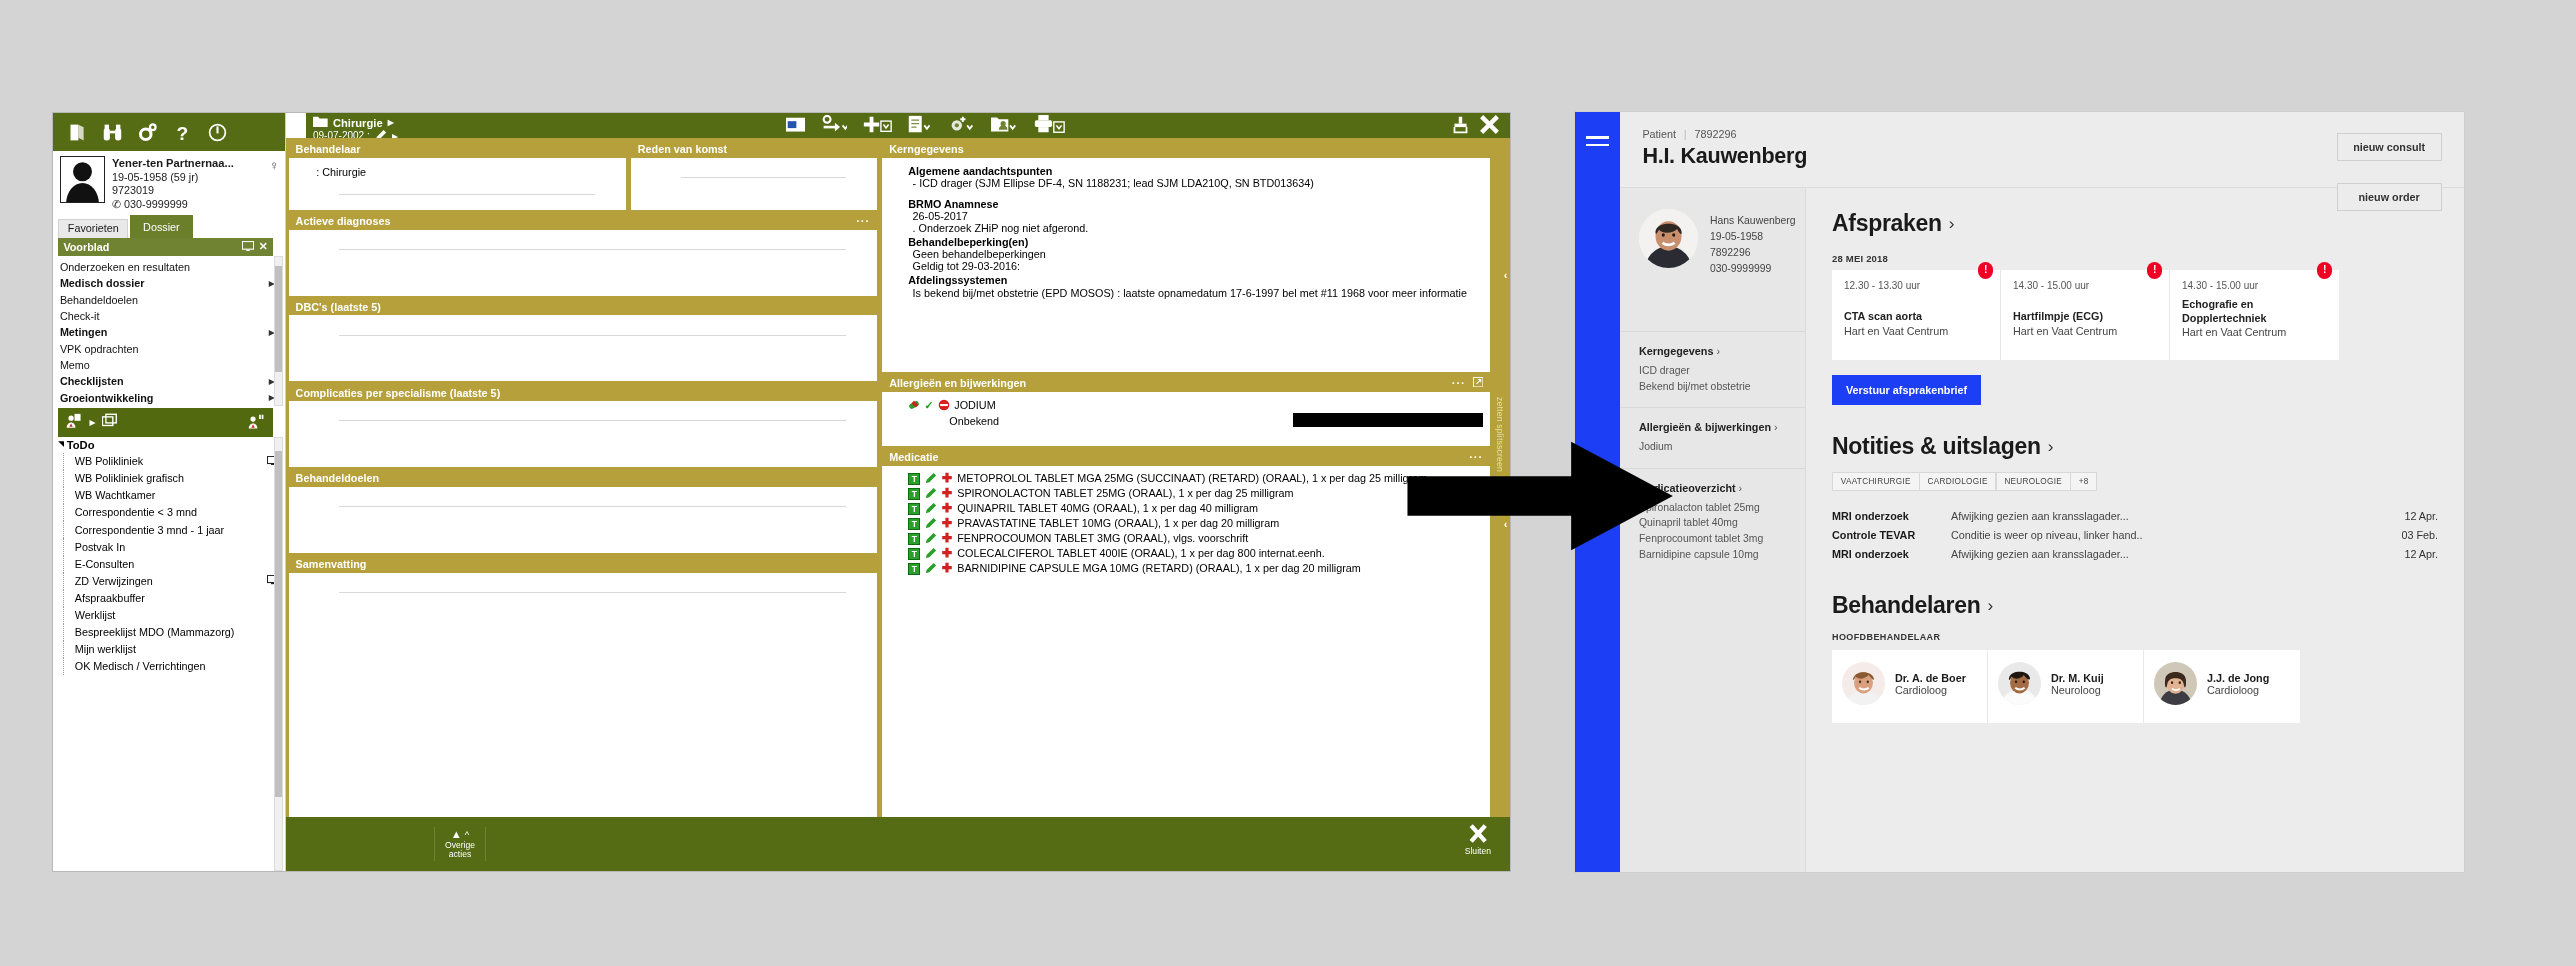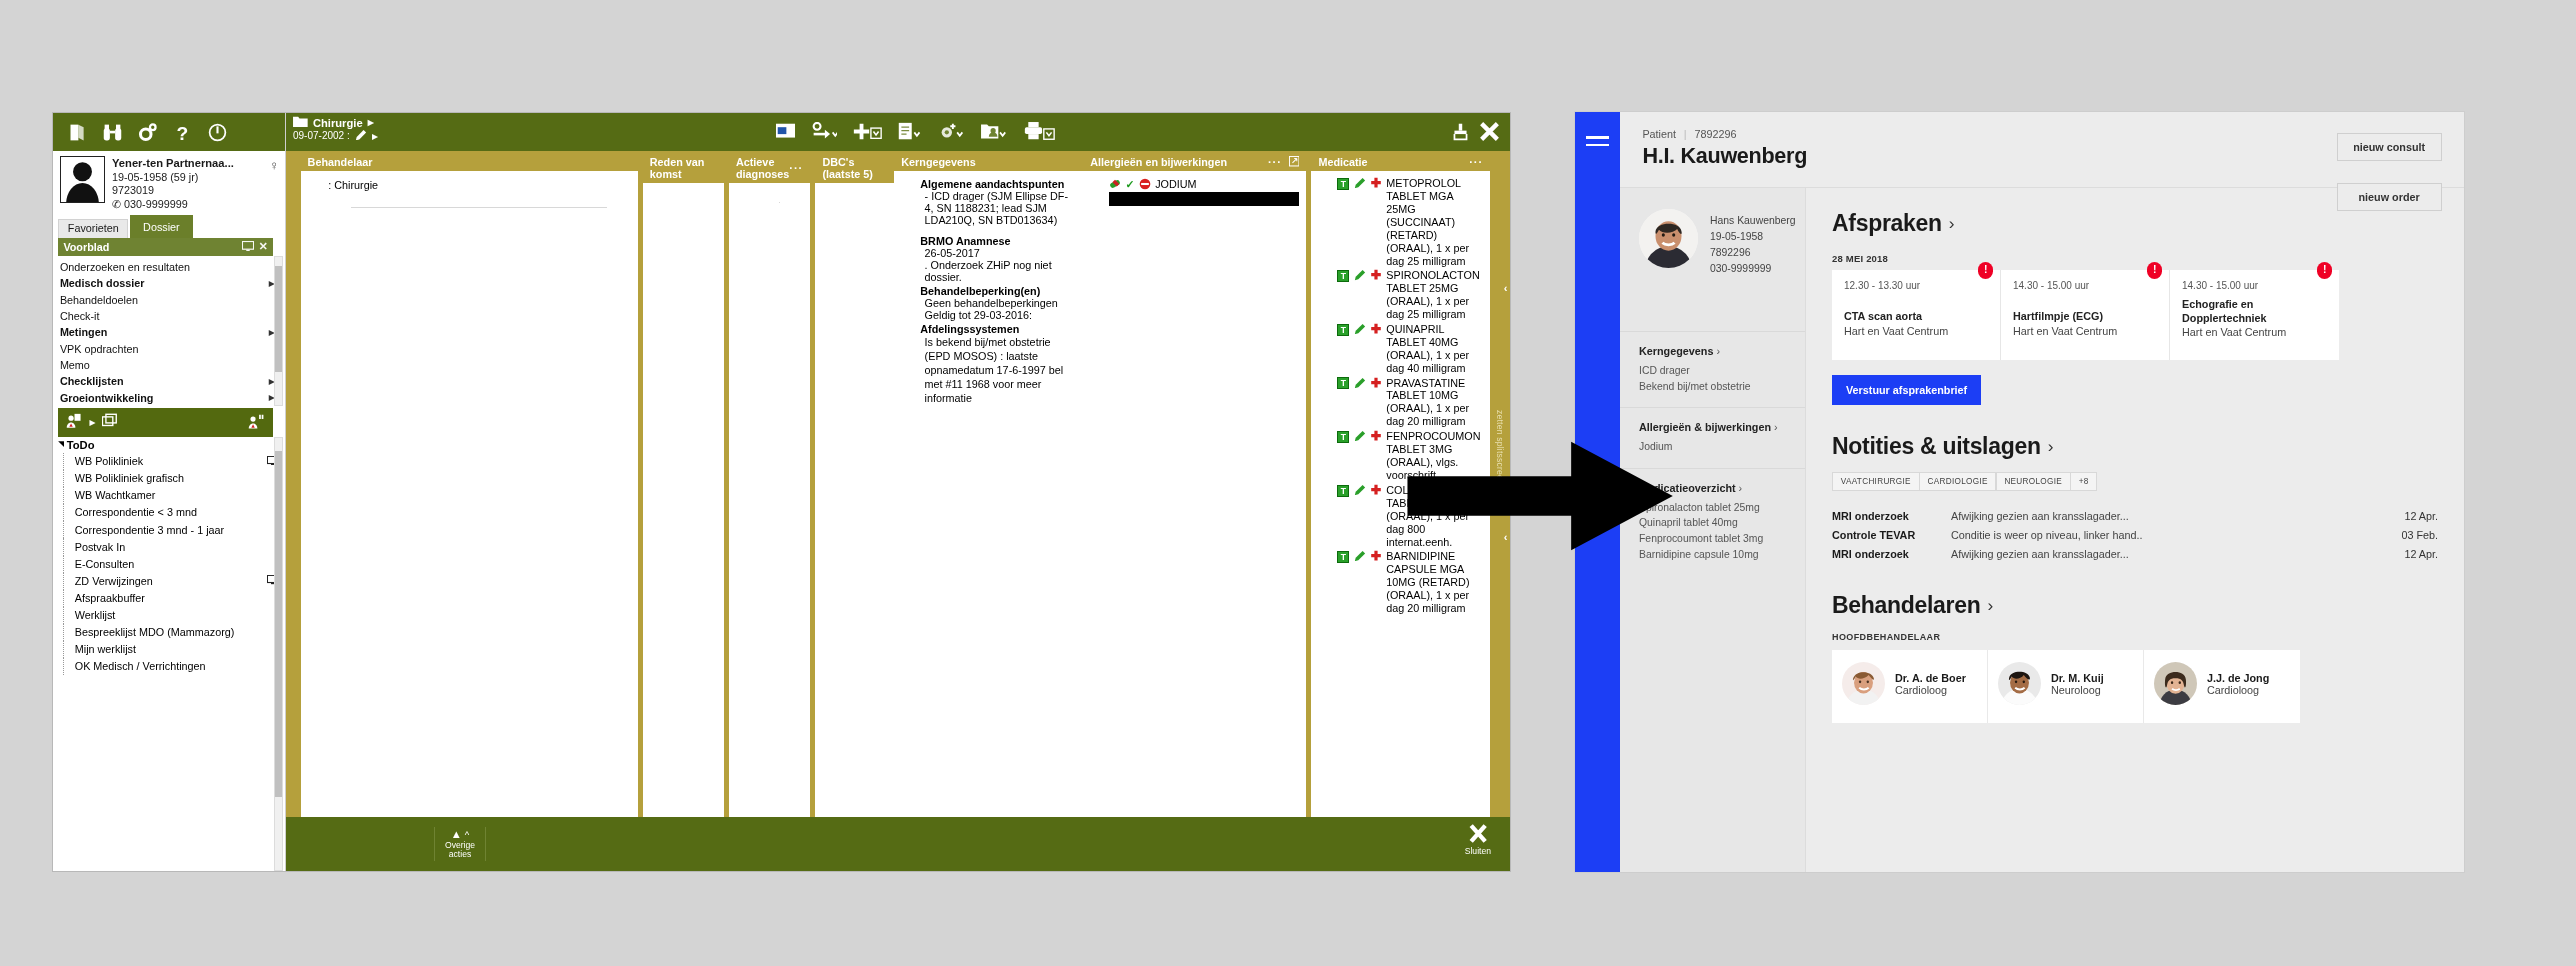--- a/index.html
+++ b/index.html
@@ -127,31 +127,31 @@
     background: #f0f0f0;
     border: 0.9px solid #dcdcdc;
   }
   .lw-scroll .thumb { position:absolute; left:0; right:0; background:#c0c0c0; }
 
   
   .lw-main { flex: 1; display: flex; flex-direction: column; min-width: 0; }
   .lw-mainhdr {
     background: #556b14;
     color: #fff;
-    height: 38px;
-    display: flex; align-items: stretch;
+    height: 25px;
+    display: flex; align-items: stretch; margin-left: 20px;
   }
   .lw-breadcrumb { padding: 2.6px 0 0 7px; line-height: 1.25; }
   .lw-bc1 { font-weight: bold; font-size: 11.2px; display:flex; align-items:center; gap:5.2px;}
   .lw-bc2 { font-size: 10px; display:flex; align-items:center; gap:5.2px;}
   .lw-mainhdr-tools { flex: 1; display: flex; align-items: center; justify-content: center; gap: 15.5px; }
   .lw-mainhdr-right { display: flex; align-items: center; gap: 8.6px; padding-right: 10.4px;}
 
   .lw-body { flex: 1; display: flex; background: #b5a03c; min-height: 0;}
-  .lw-col { display: flex; flex-direction: row; min-width: 0; padding-left: 12px;}
+  .lw-col { display: flex; flex-direction: column; min-width: 0;}
   .lw-colWide { flex: 1; }
   .lw-colRight { width: 613px; }
   .lw-rail { width: 17.3px; background:#b5a03c; position: relative; color:#fff;}
   .lw-rail .chev { position:absolute; right:2.6px; font-size: 11.2px; font-weight: bold;}
   .lw-rail .vtext {
     position: absolute; left: 2.6px; top: 259px;
     writing-mode: vertical-rl;
     font-size: 8.6px; color: #e8dfae; letter-spacing: 0.2px;
     white-space: nowrap;
   }
@@ -639,21 +639,21 @@
         <div class="sec">
           <div class="sec-hdr">
               <span class="t">Kerngegevens</span>
             </div>
           <div class="sec-body" style="min-height:214px">
             <div class="kg-b">Algemene aandachtspunten</div>
             <div class="kg-l">- ICD drager (SJM Ellipse DF-4, SN 1188231; lead SJM LDA210Q, SN BTD013634)</div>
             <div class="kg-sp"></div>
             <div class="kg-b">BRMO Anamnese</div>
             <div class="kg-l">26-05-2017</div>
-            <div class="kg-l">. Onderzoek ZHiP nog niet dossier.</div>
+            <div class="kg-l">. Onderzoek ZHiP nog niet afgerond.</div>
             <div class="kg-b">Behandelbeperking(en)</div>
             <div class="kg-l">Geen behandelbeperkingen</div>
             <div class="kg-l">Geldig tot 29-03-2016:</div>
             <div class="kg-b">Afdelingssystemen</div>
             <div class="kg-l" style="line-height:1.3">Is bekend bij/met obstetrie (EPD MOSOS) : laatste opnamedatum 17-6-1997 bel met #11 1968 voor meer informatie</div>
           </div>
         </div>
 
         <div class="sec">
           <div class="sec-hdr">

